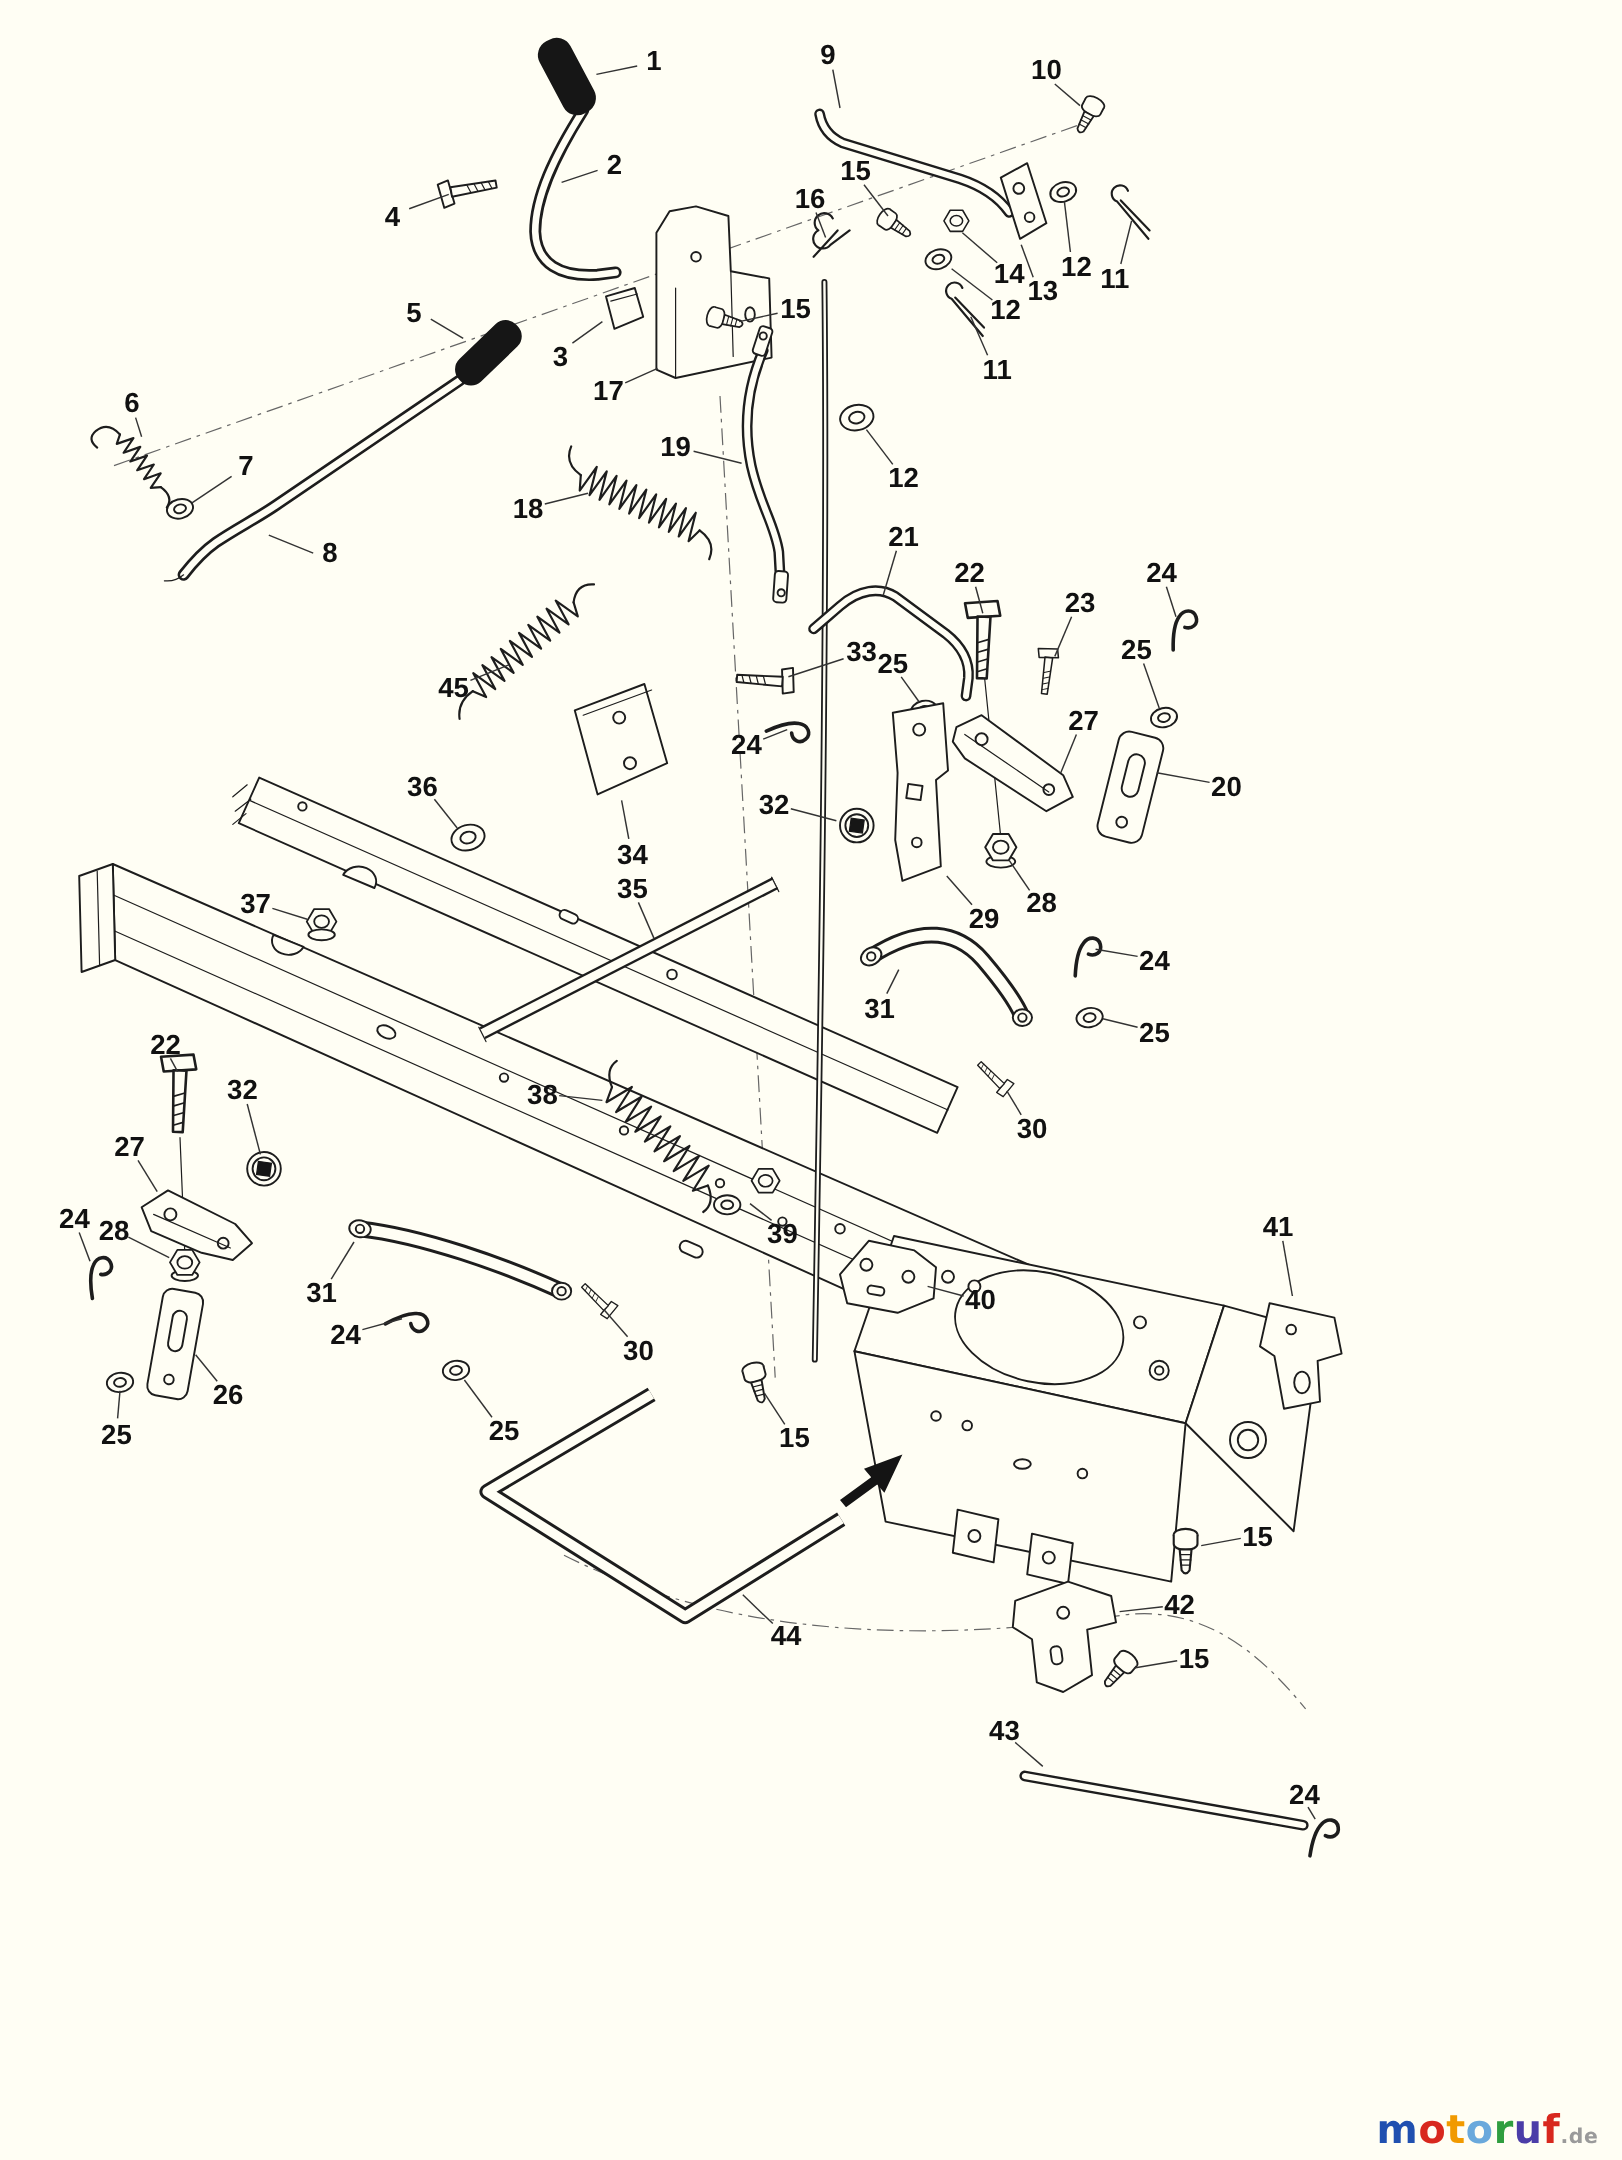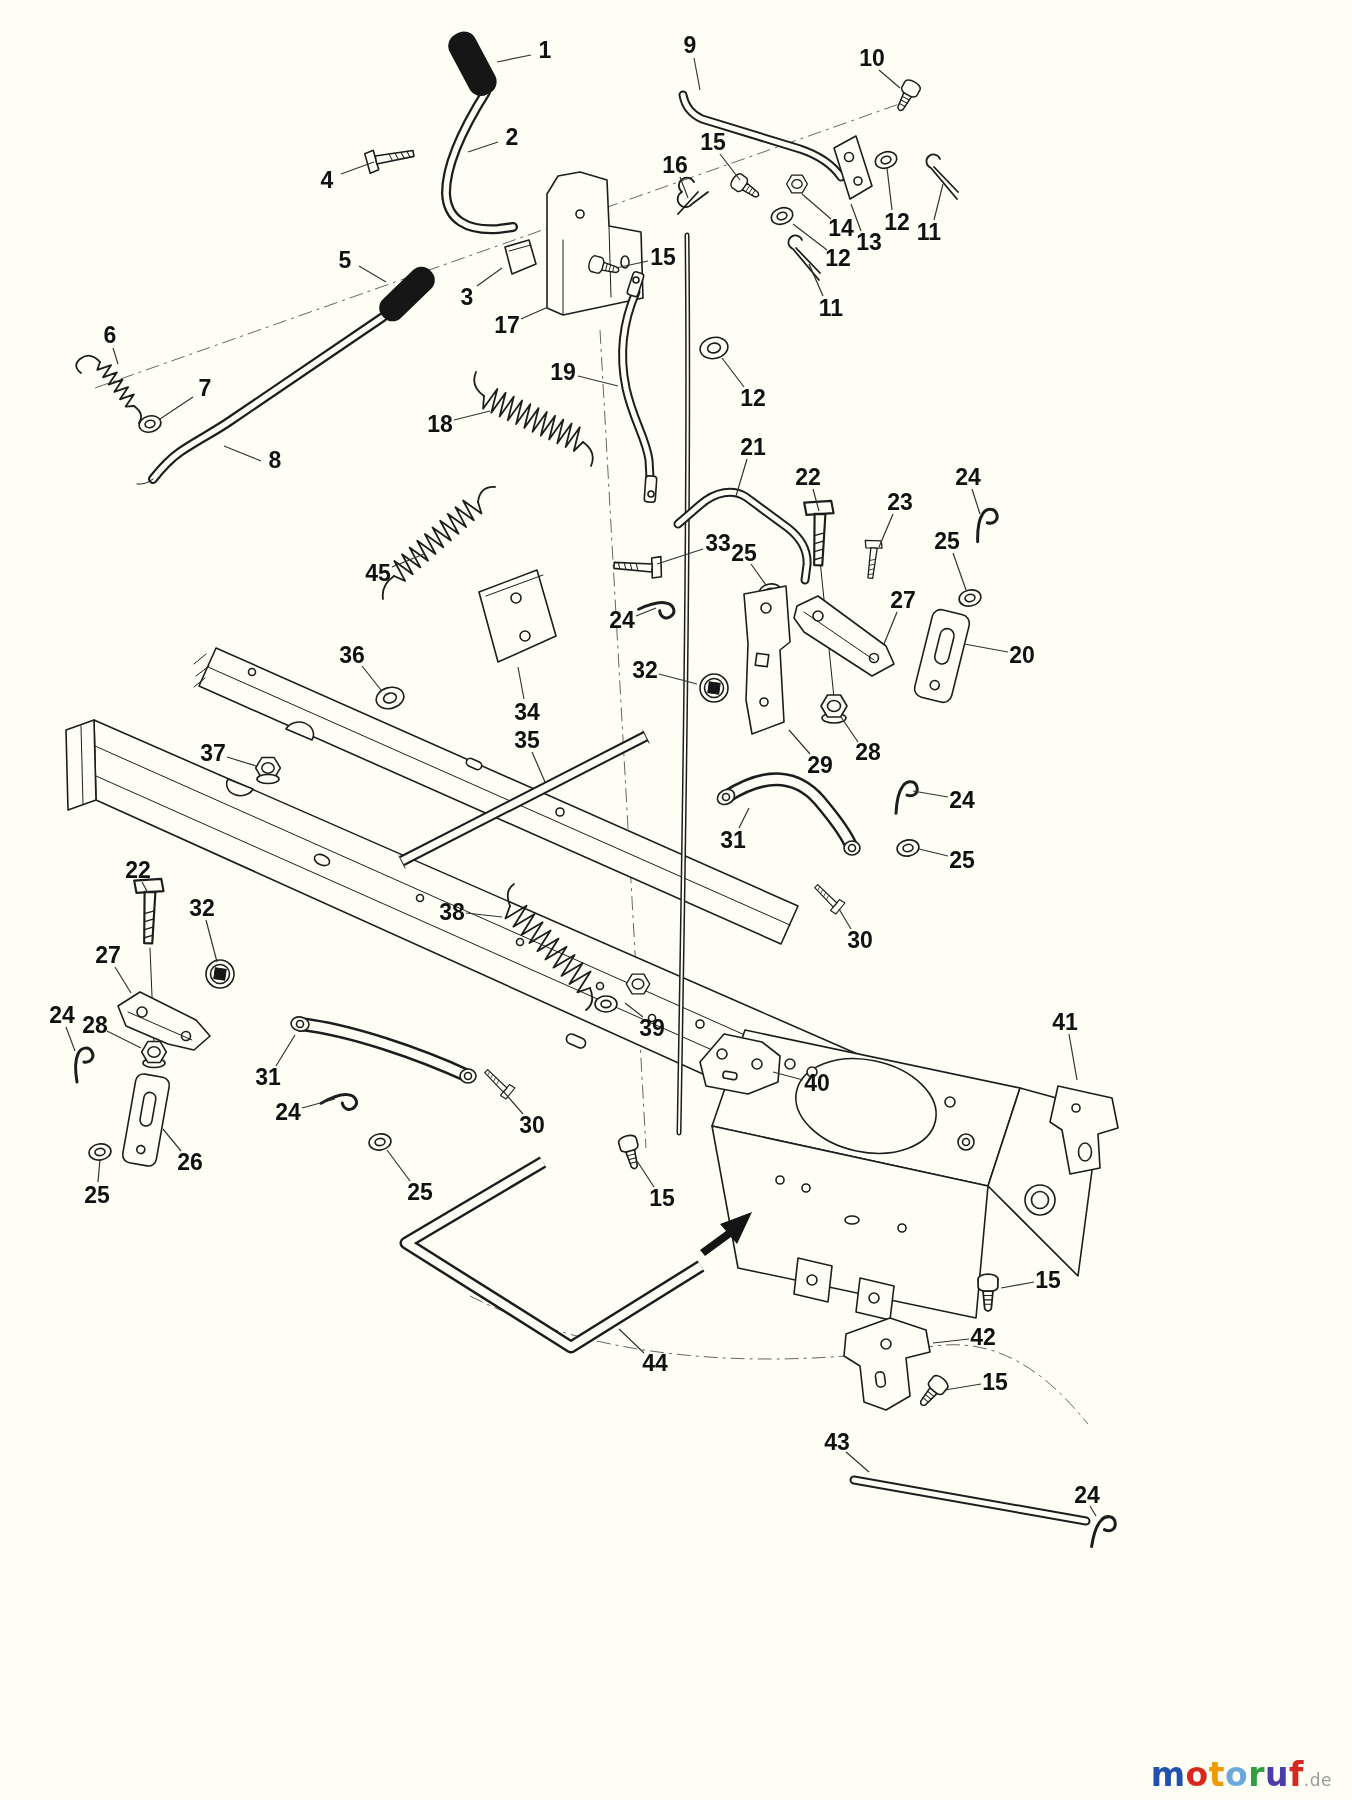--- a/index.html
+++ b/index.html
@@ -11,21 +11,21 @@
   .part{fill:#fffef4;stroke:#1d1d1d;stroke-width:1.6;stroke-linejoin:round}
   .dark{fill:#161616;stroke:#161616}
   .ln{fill:none;stroke:#1d1d1d;stroke-width:1.8;stroke-linecap:round;stroke-linejoin:round}
   .thin{fill:none;stroke:#1d1d1d;stroke-width:1;stroke-linecap:round}
   .ctr{fill:none;stroke:#666;stroke-width:1;stroke-dasharray:14 5 3 5}
   .rodo{fill:none;stroke:#1d1d1d;stroke-linejoin:round}
   .rodi{fill:none;stroke:#fffef4;stroke-linejoin:round}
   .callout{font:bold 23px "Liberation Sans",sans-serif;fill:#111}
   .leader{stroke:#333;stroke-width:1.2}
   .wm{position:absolute;right:20px;bottom:6px;font:bold 33px "DejaVu Sans",sans-serif;letter-spacing:.5px}
-  .wm .wm-suffix{font-size:17px;font-weight:normal}
+  .wm .wm-suffix{font-size:17px;font-weight:bold}
 </style>
 </head>
 <body>
 
 <svg id="diagram-svg" xmlns="http://www.w3.org/2000/svg" width="1352" height="1800" viewBox="0 0 1352 1800">
 
   <defs>
     <g id="sym-washer">
       <ellipse class="part" rx="11" ry="8"></ellipse>
       <ellipse class="part" rx="5" ry="3.6"></ellipse>

